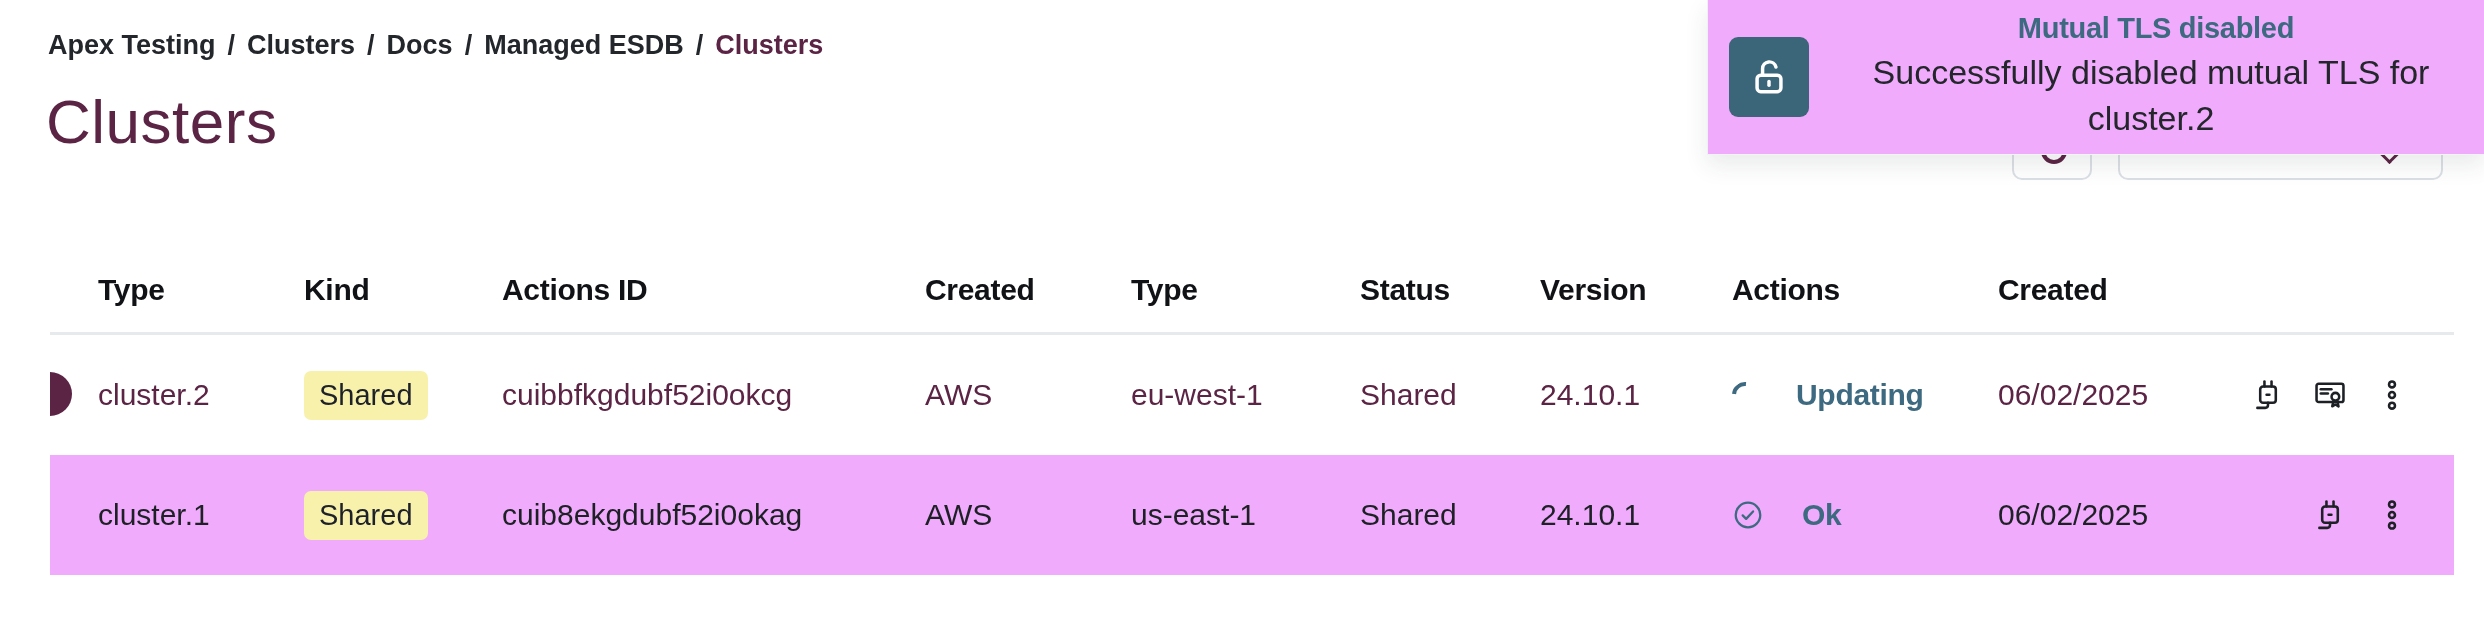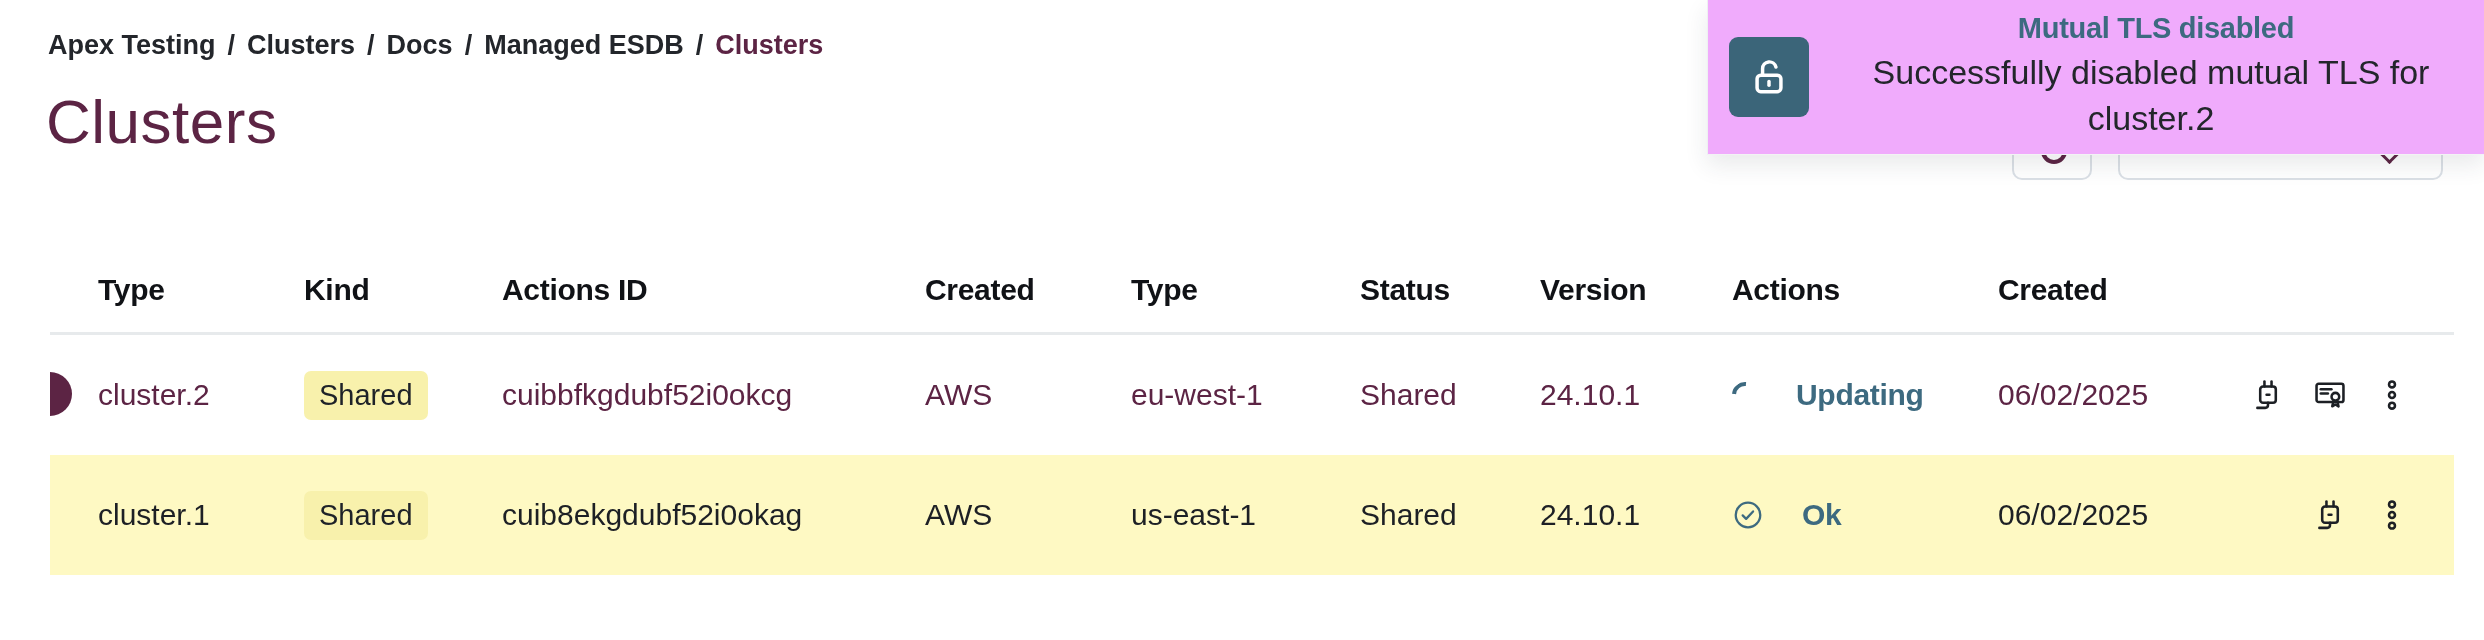--- a/index.html
+++ b/index.html
@@ -38,21 +38,21 @@
   .toast-title { font-size:29px; font-weight:bold; color:#3d6a80; letter-spacing:-0.3px; }
   .toast-msg { font-size:34px; color:#23262b; line-height:1.34; margin-top:5px; width:590px; }
 
   
   .table { position:absolute; left:50px; top:247px; width:2404px; }
   .trow { display:grid; grid-template-columns:206px 198px 423px 206px 229px 180px 192px 266px 230px minmax(0,1fr);
           align-items:center; padding-left:48px; }
   .thead { height:88px; font-weight:bold; font-size:30px; color:#101216;
            border-bottom:3px solid #e7eaec; letter-spacing:-0.3px; }
   .tbody-row { height:120px; font-size:30px; position:relative; cursor:pointer; }
-  .row-alt { background:#fef9c3; }
+  .row-alt { background:#f0abfc; }
   .row-accent { color:#5c2444; }
   .row-plain { color:#1d2025; }
   .row-marker { position:absolute; left:0; top:37px; width:22px; height:44px;
                 background:#5c2444; border-radius:0 22px 22px 0; }
   .badge { display:inline-block; background:#f8f1ac; color:#1e2228; border-radius:7px;
            padding:8px 15px; font-size:29px; width:max-content; }
   .cell-status { display:flex; align-items:center; gap:38px; color:#3d6a80; font-weight:bold; letter-spacing:-0.3px; }
   .spinner { width:26px; height:26px; border:4px solid transparent; border-top-color:#3d6a80;
              border-radius:50%; transform:rotate(-40deg); flex:0 0 auto; }
   .cell-actions { display:flex; justify-content:flex-end; align-items:center; gap:26px; padding-right:44px; }

